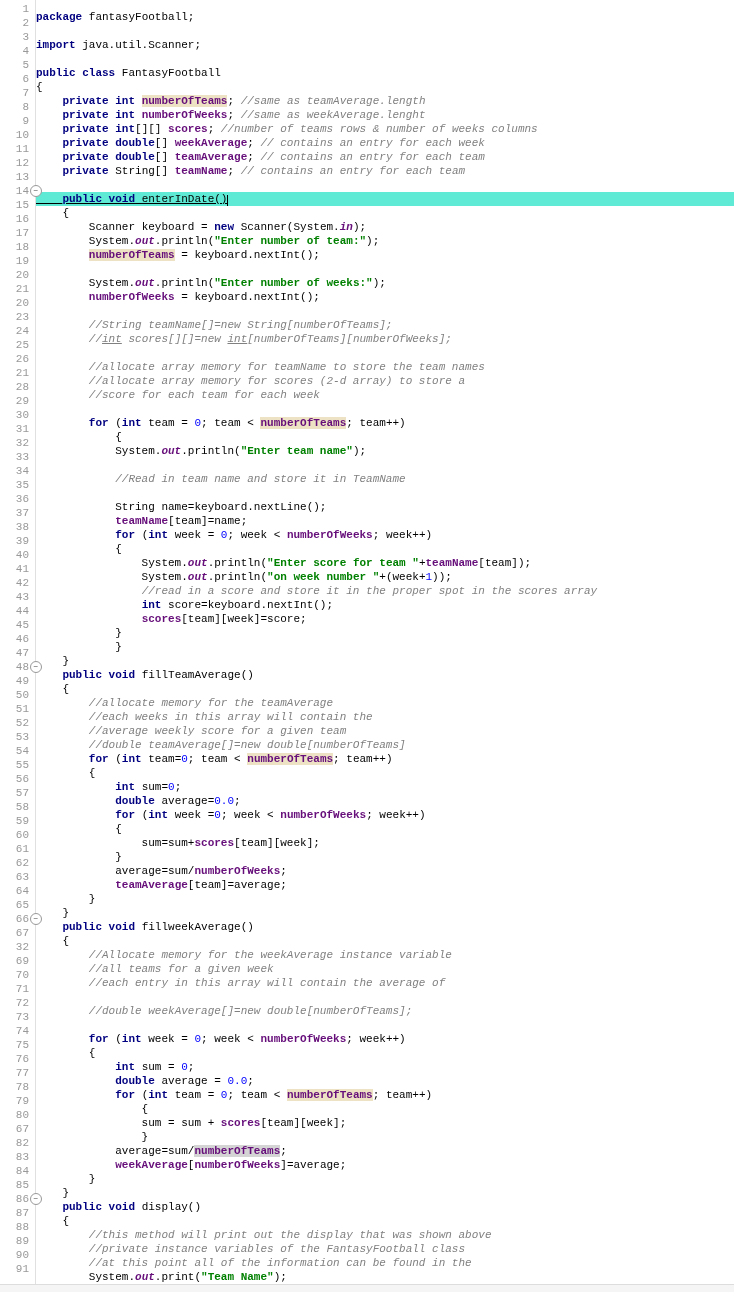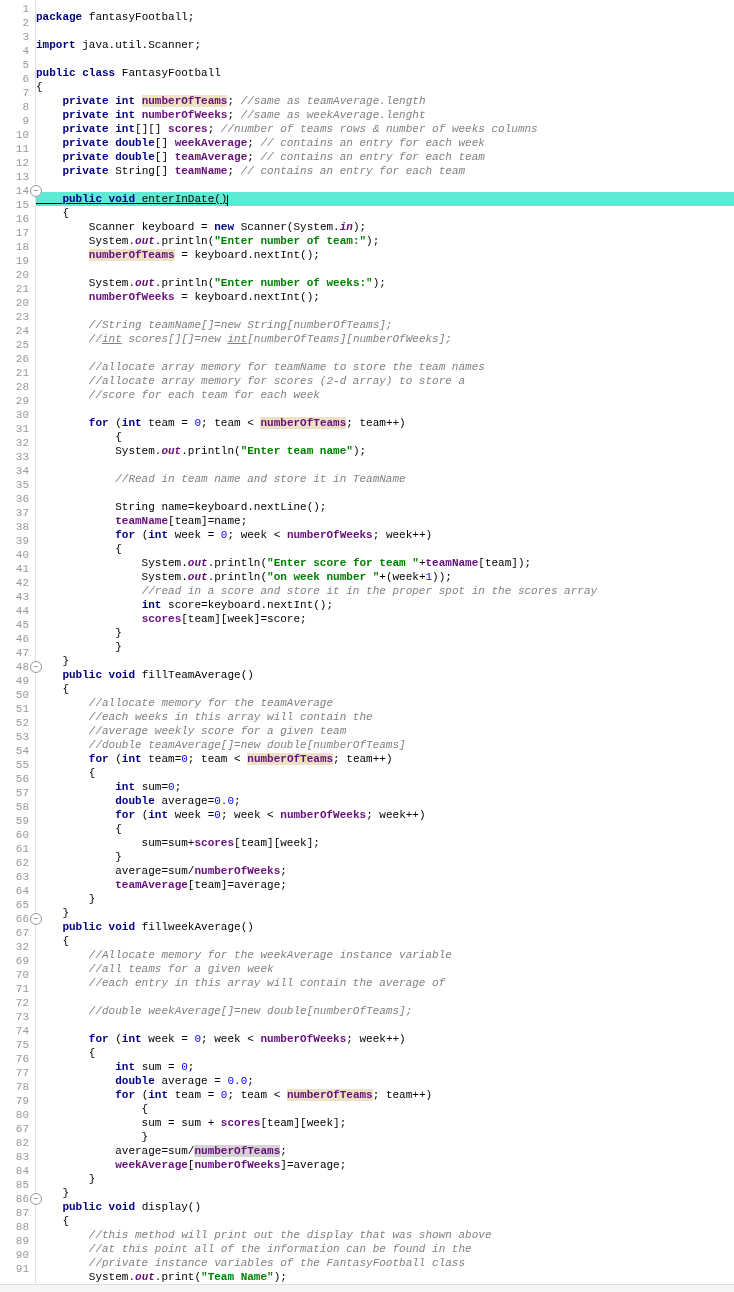--- a/index.html
+++ b/index.html
@@ -202,18 +202,18 @@
       <div class="line">                {</div>
       <div class="line">                sum = sum + <span class="fld">scores</span>[team][week];</div>
       <div class="line">                }</div>
       <div class="line">            average=sum/<span class="fld hlg">numberOfTeams</span>;</div>
       <div class="line">            <span class="fld">weekAverage</span>[<span class="fld">numberOfWeeks</span>]=average;</div>
       <div class="line">        }</div>
       <div class="line">    }</div>
       <div class="line">    <span class="kw">public void</span> display()</div>
       <div class="line">    {</div>
       <div class="line">        <span class="cm">//this method will print out the display that was shown above</span></div>
+      <div class="line">        <span class="cm">//private instance variables of the FantasyFootball class</span></div>
       <div class="line">        <span class="cm">//at this point all of the information can be found in the</span></div>
-      <div class="line">        <span class="cm">//private instance variables of the FantasyFootball class</span></div>
       <div class="line">        System.<span class="sf">out</span>.print(<span class="st">"Team Name"</span>);</div>
     </div>
 </div>
 <div class="scrollbar"></div>
 
 </body></html>

